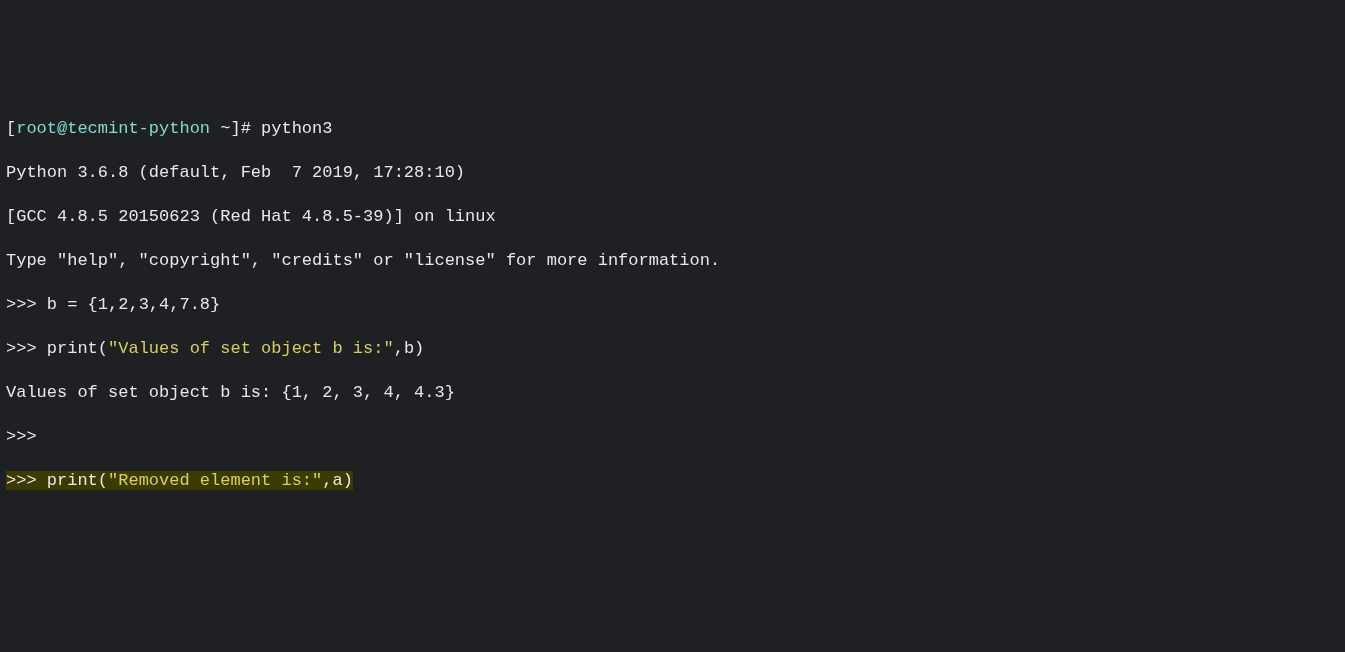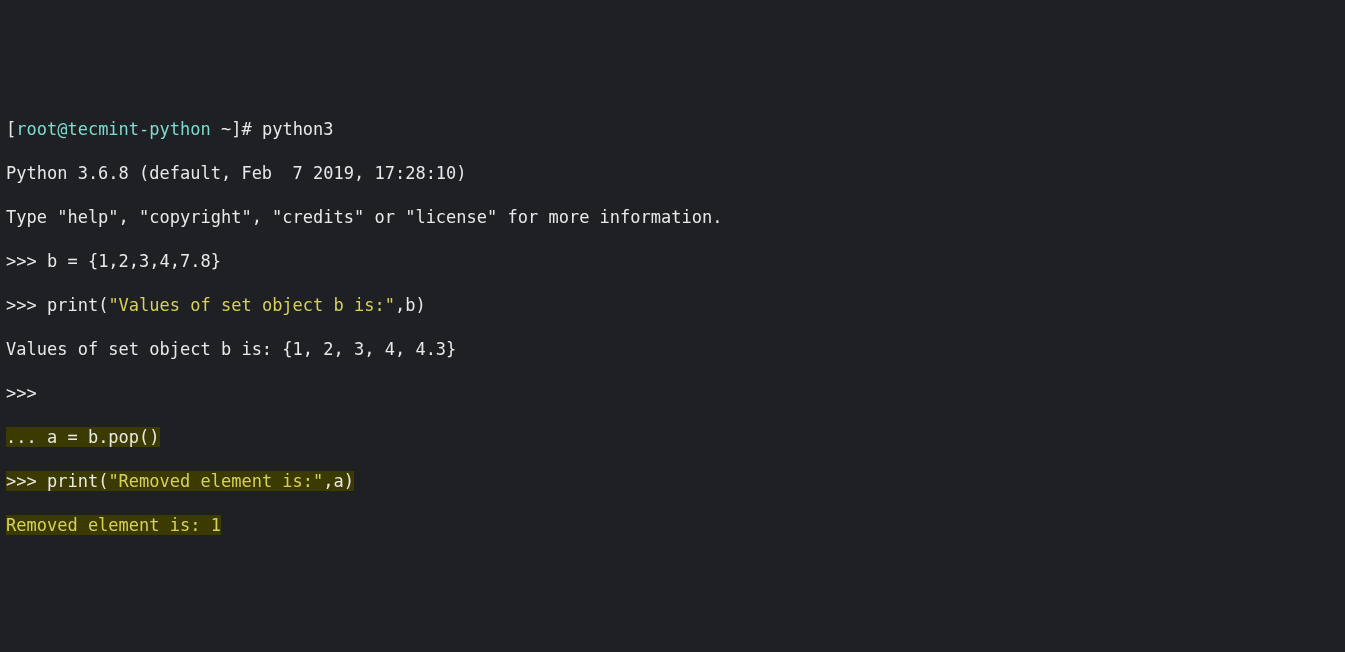--- a/index.html
+++ b/index.html
@@ -1,15 +1,15 @@
 <!DOCTYPE html>
 <html><head>
 <meta charset="utf-8">
 <style>
-  * { margin: 0; padding: 0; box-sizing: border-box; }
+  * { margin: 0; padding: 0; box-sizing: border-box; font-family: Liberation Mono, monospace; }
   body {
     background: #1e2024;
     font-family: "DejaVu Sans Mono", "Liberation Mono", Consolas, monospace;
     font-size: 17px;
     line-height: 22px;
     color: #d6d6d6;
     padding: 8px 6px;
     width: 1345px;
     height: 652px;
     overflow: hidden;
@@ -24,28 +24,27 @@
   .hlw    { background: #3b3a00; color: #e8e8e8; }
 </style>
 </head>
 <body>
 
 
 
 <div class="term">
 <span class="ln"><span class="white">[</span><span class="cyan">root@tecmint-python</span><span class="white"> ~</span><span class="white">]# </span><span class="white">python3</span></span>
 <span class="ln white">Python 3.6.8 (default, Feb  7 2019, 17:28:10)</span>
+<span class="ln white">[GCC 4.8.5 20150623 (Red Hat 4.8.5-39)] on linux</span>
 <span class="ln white">Type "help", "copyright", "credits" or "license" for more information.</span>
 <span class="ln"><span class="white">&gt;&gt;&gt; </span><span class="white">b = {1,2,3,4,7.8}</span></span>
 <span class="ln"><span class="white">&gt;&gt;&gt; </span><span class="white">print(</span><span class="yellow">"Values of set object b is:"</span><span class="white">,b)</span></span>
 <span class="ln white">Values of set object b is: {1, 2, 3, 4, 4.3}</span>
 <span class="ln white">&gt;&gt;&gt; </span>
-<span class="ln"><span class="hlw">... </span><span class="hlw">a = b.pop()</span></span>
 <span class="ln"><span class="hlw">&gt;&gt;&gt; </span><span class="hlw">print(</span><span class="hly">"Removed element is:"</span><span class="hlw">,a)</span></span>
-<span class="ln"><span class="hly">Removed element is: 1</span></span>
 
 
 
 
 
 
 
 
 
 

